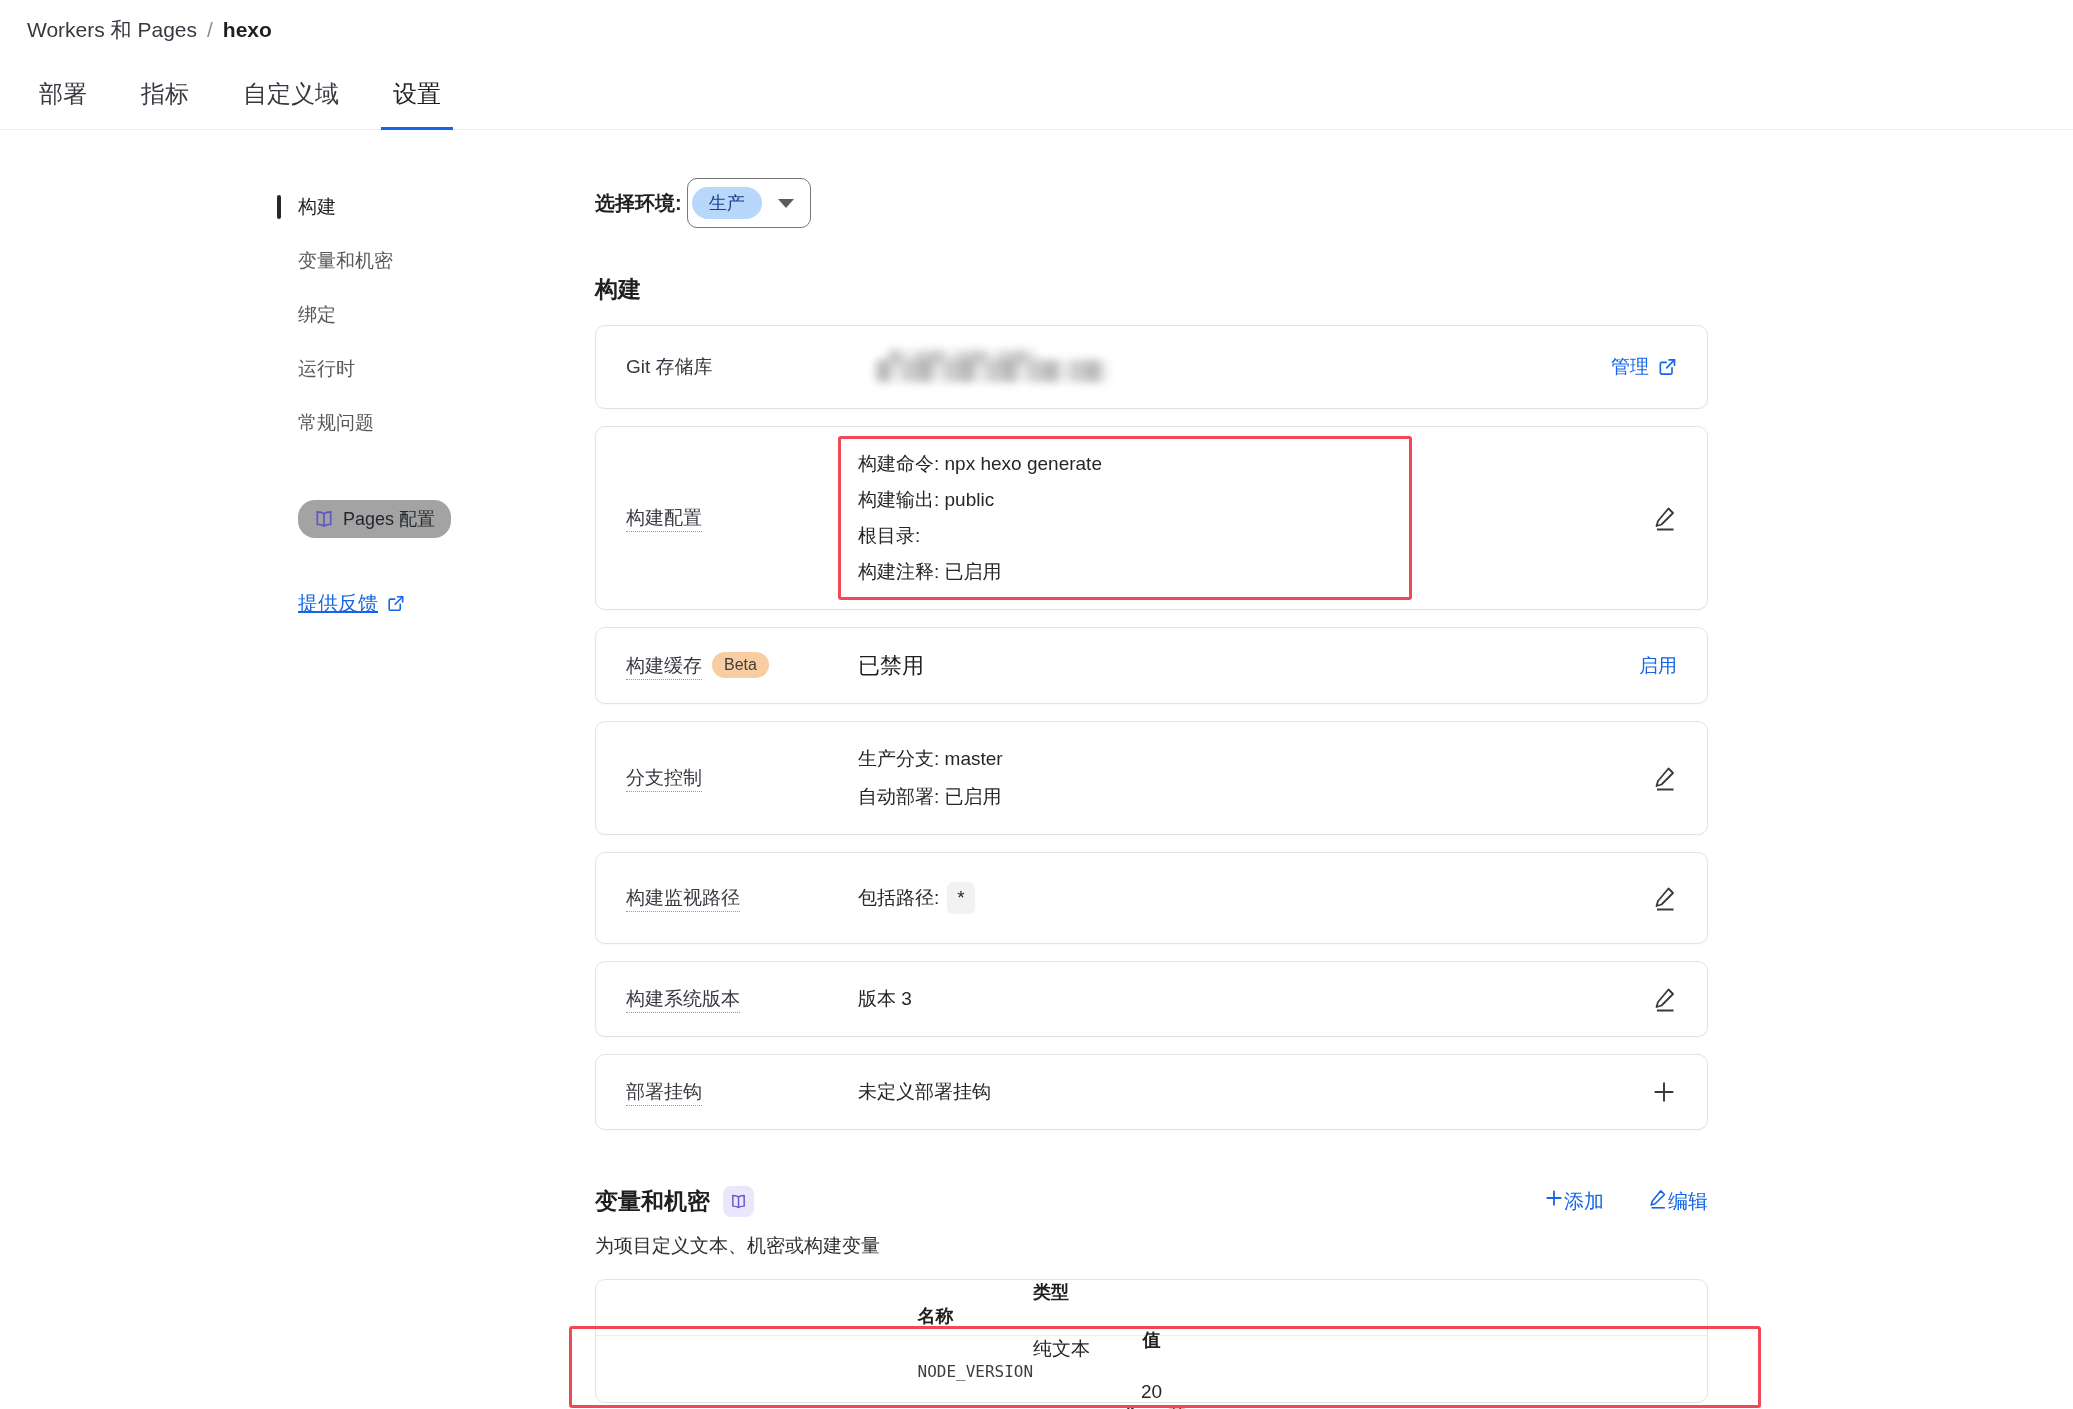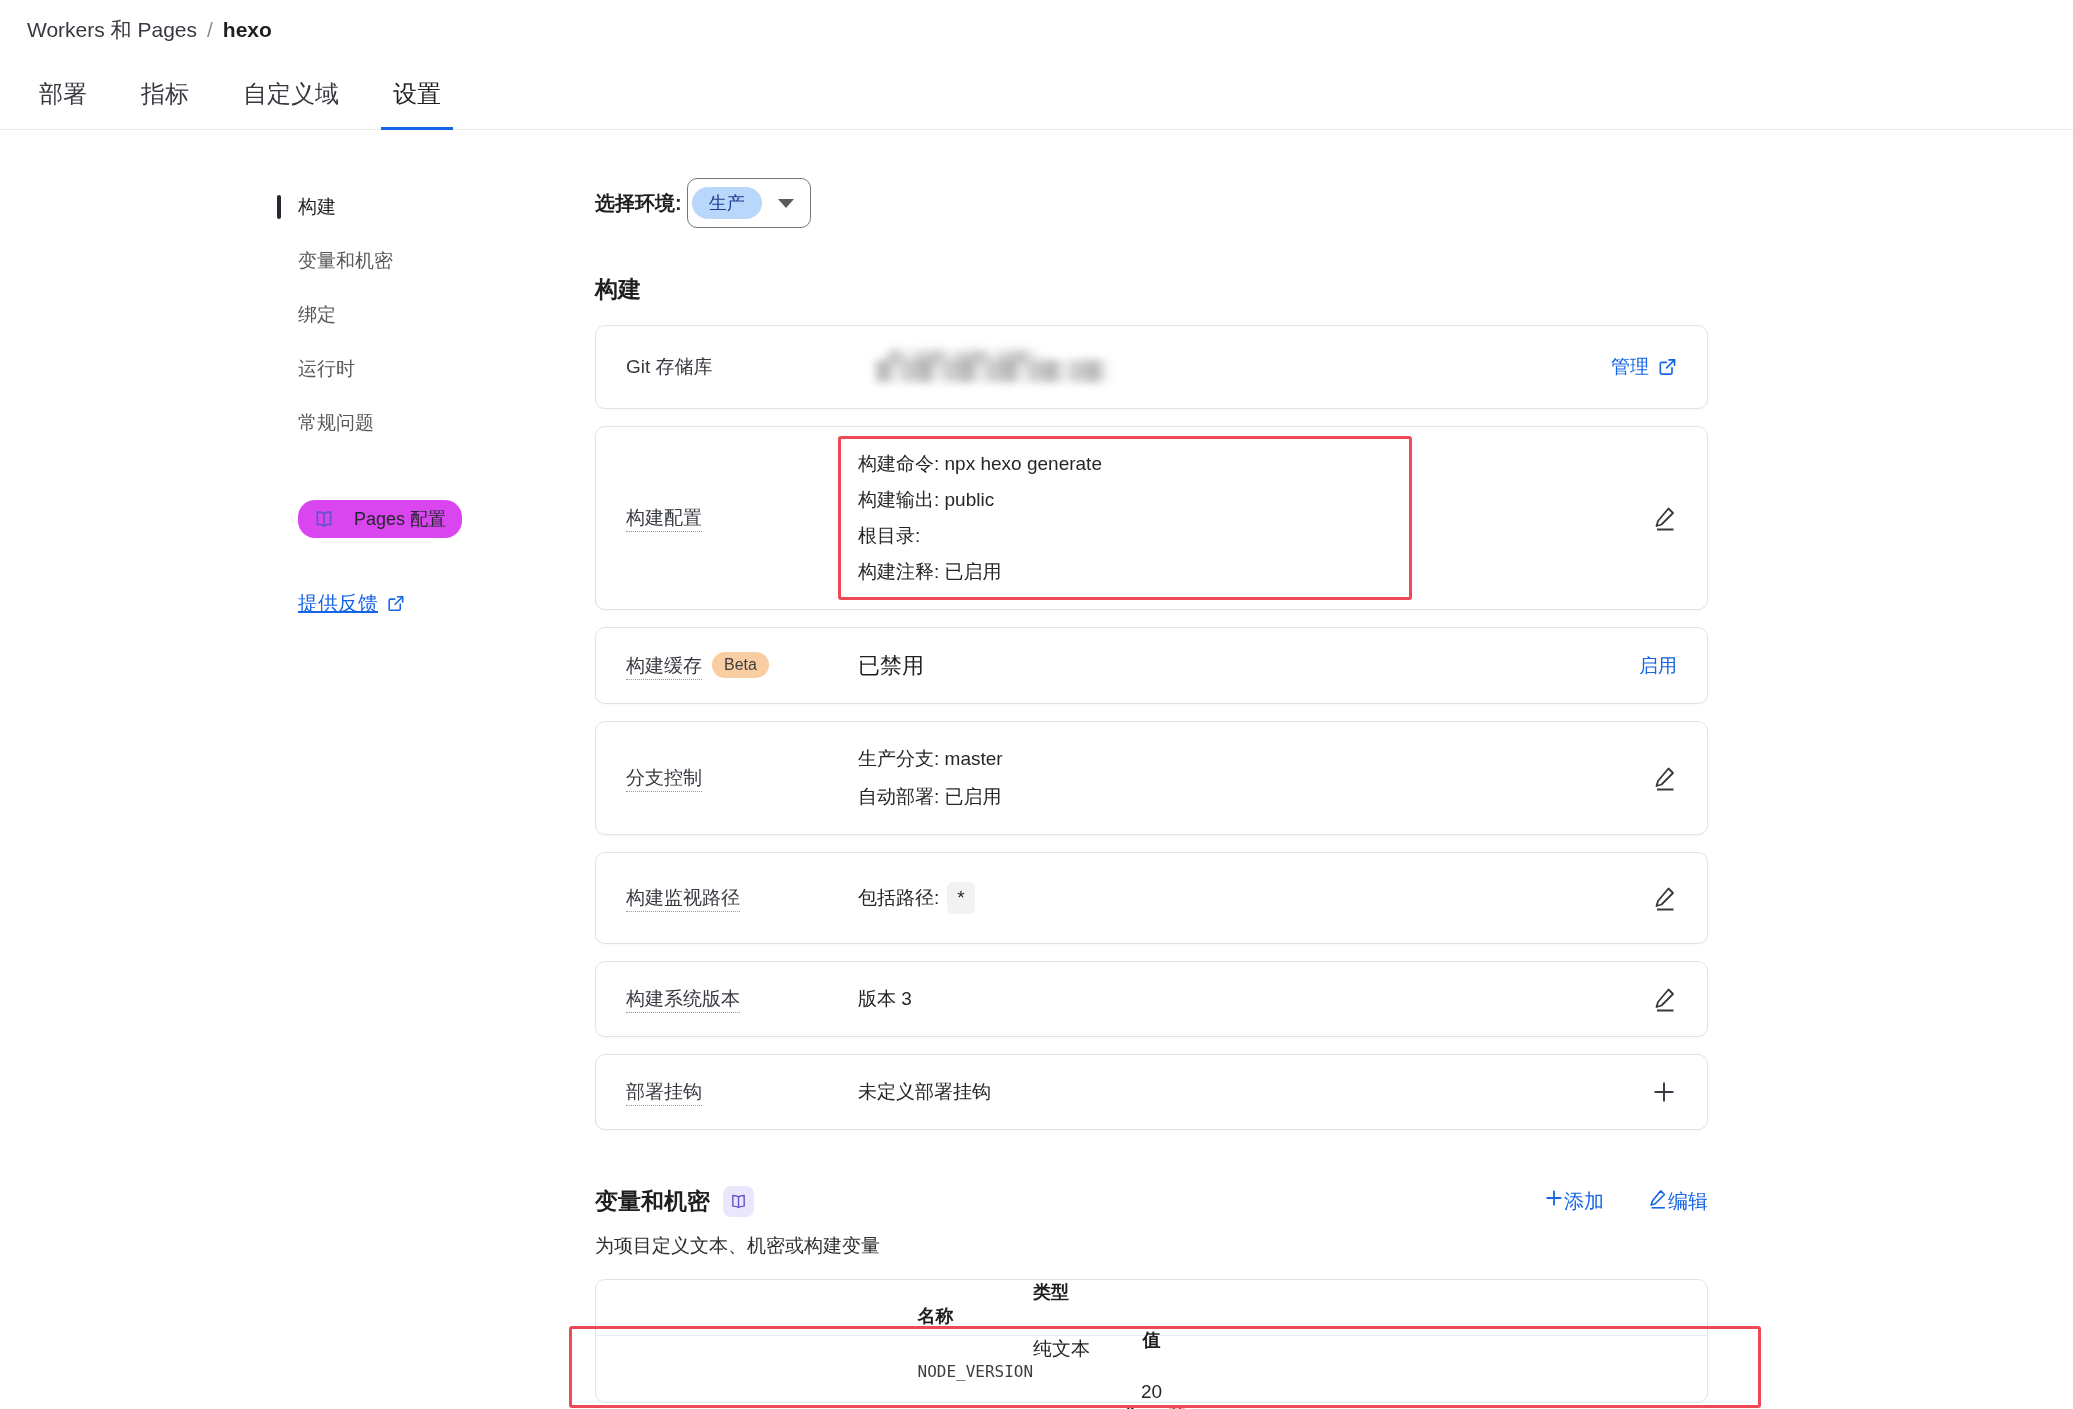--- a/index.html
+++ b/index.html
@@ -23,22 +23,22 @@
   }
   .tab.active { border-bottom:3px solid #1565e6; margin-bottom:-1px; color:#1f1f1f; }
 
   
   .content { display:flex; padding-left:277px; margin-top:48px; }
   .sidebar { width:318px; flex-shrink:0; padding-top:16px; }
   .side-item { position:relative; padding-left:21px; font-size:19px; color:#595959; line-height:26px; margin-bottom:28px; cursor:pointer; }
   .side-item.active { color:#1f1f1f; }
   .side-item.active::before { content:""; position:absolute; left:0; top:1px; width:4px; height:24px; border-radius:2px; background:#24282e; }
   .pages-badge {
-    margin:36px 0 0 21px; display:inline-flex; align-items:center; gap:20px;
-    background:#d946ef; border-radius:17px; padding:7px 16px; font-size:18px; color:#24282e; cursor:default;
+    margin:36px 0 0 21px; display:inline-flex; align-items:center; gap:9px;
+    background:#a3a3a3; border-radius:17px; padding:7px 16px; font-size:18px; color:#24282e; cursor:default;
   }
   .pages-badge svg { color:#6154c7; }
   .feedback { margin:52px 0 0 21px; display:inline-flex; align-items:center; gap:8px;
     font-size:20px; color:#1565e6; text-decoration:underline; cursor:pointer; }
 
   .main { width:1113px; }
 
   
   .env-row { display:flex; align-items:center; gap:5px; }
   .env-label { font-size:20px; font-weight:bold; color:#1f1f1f; }

